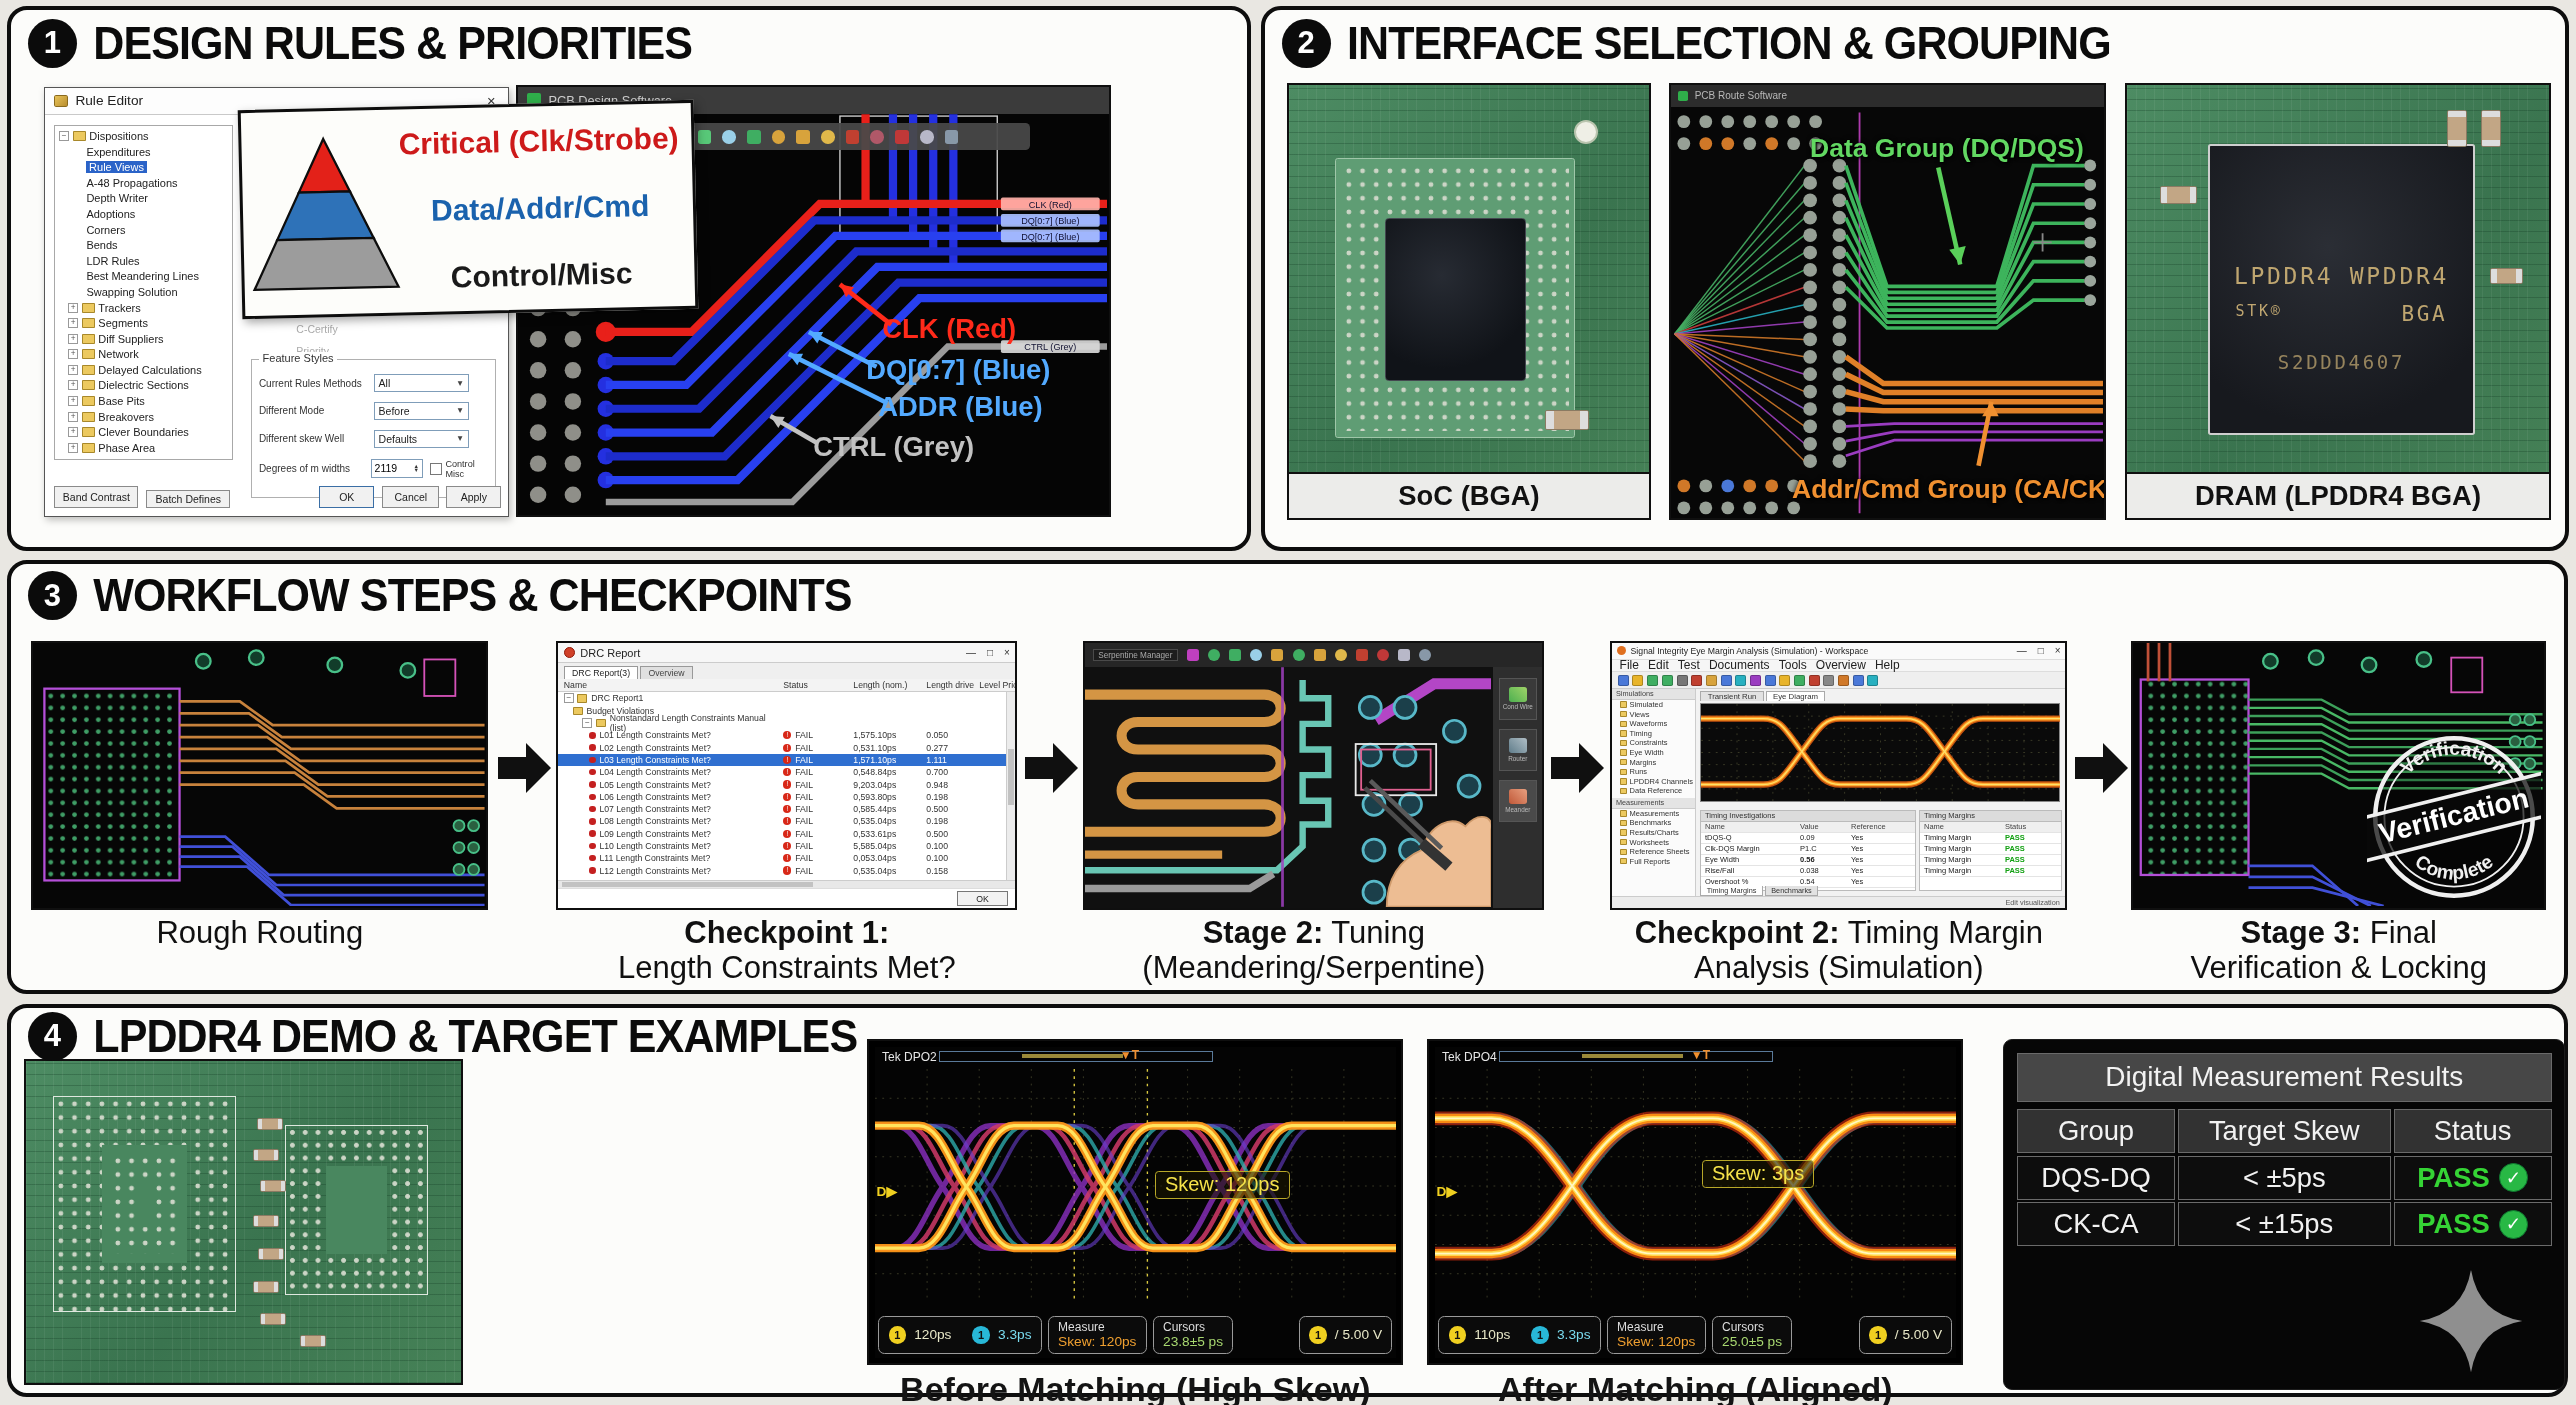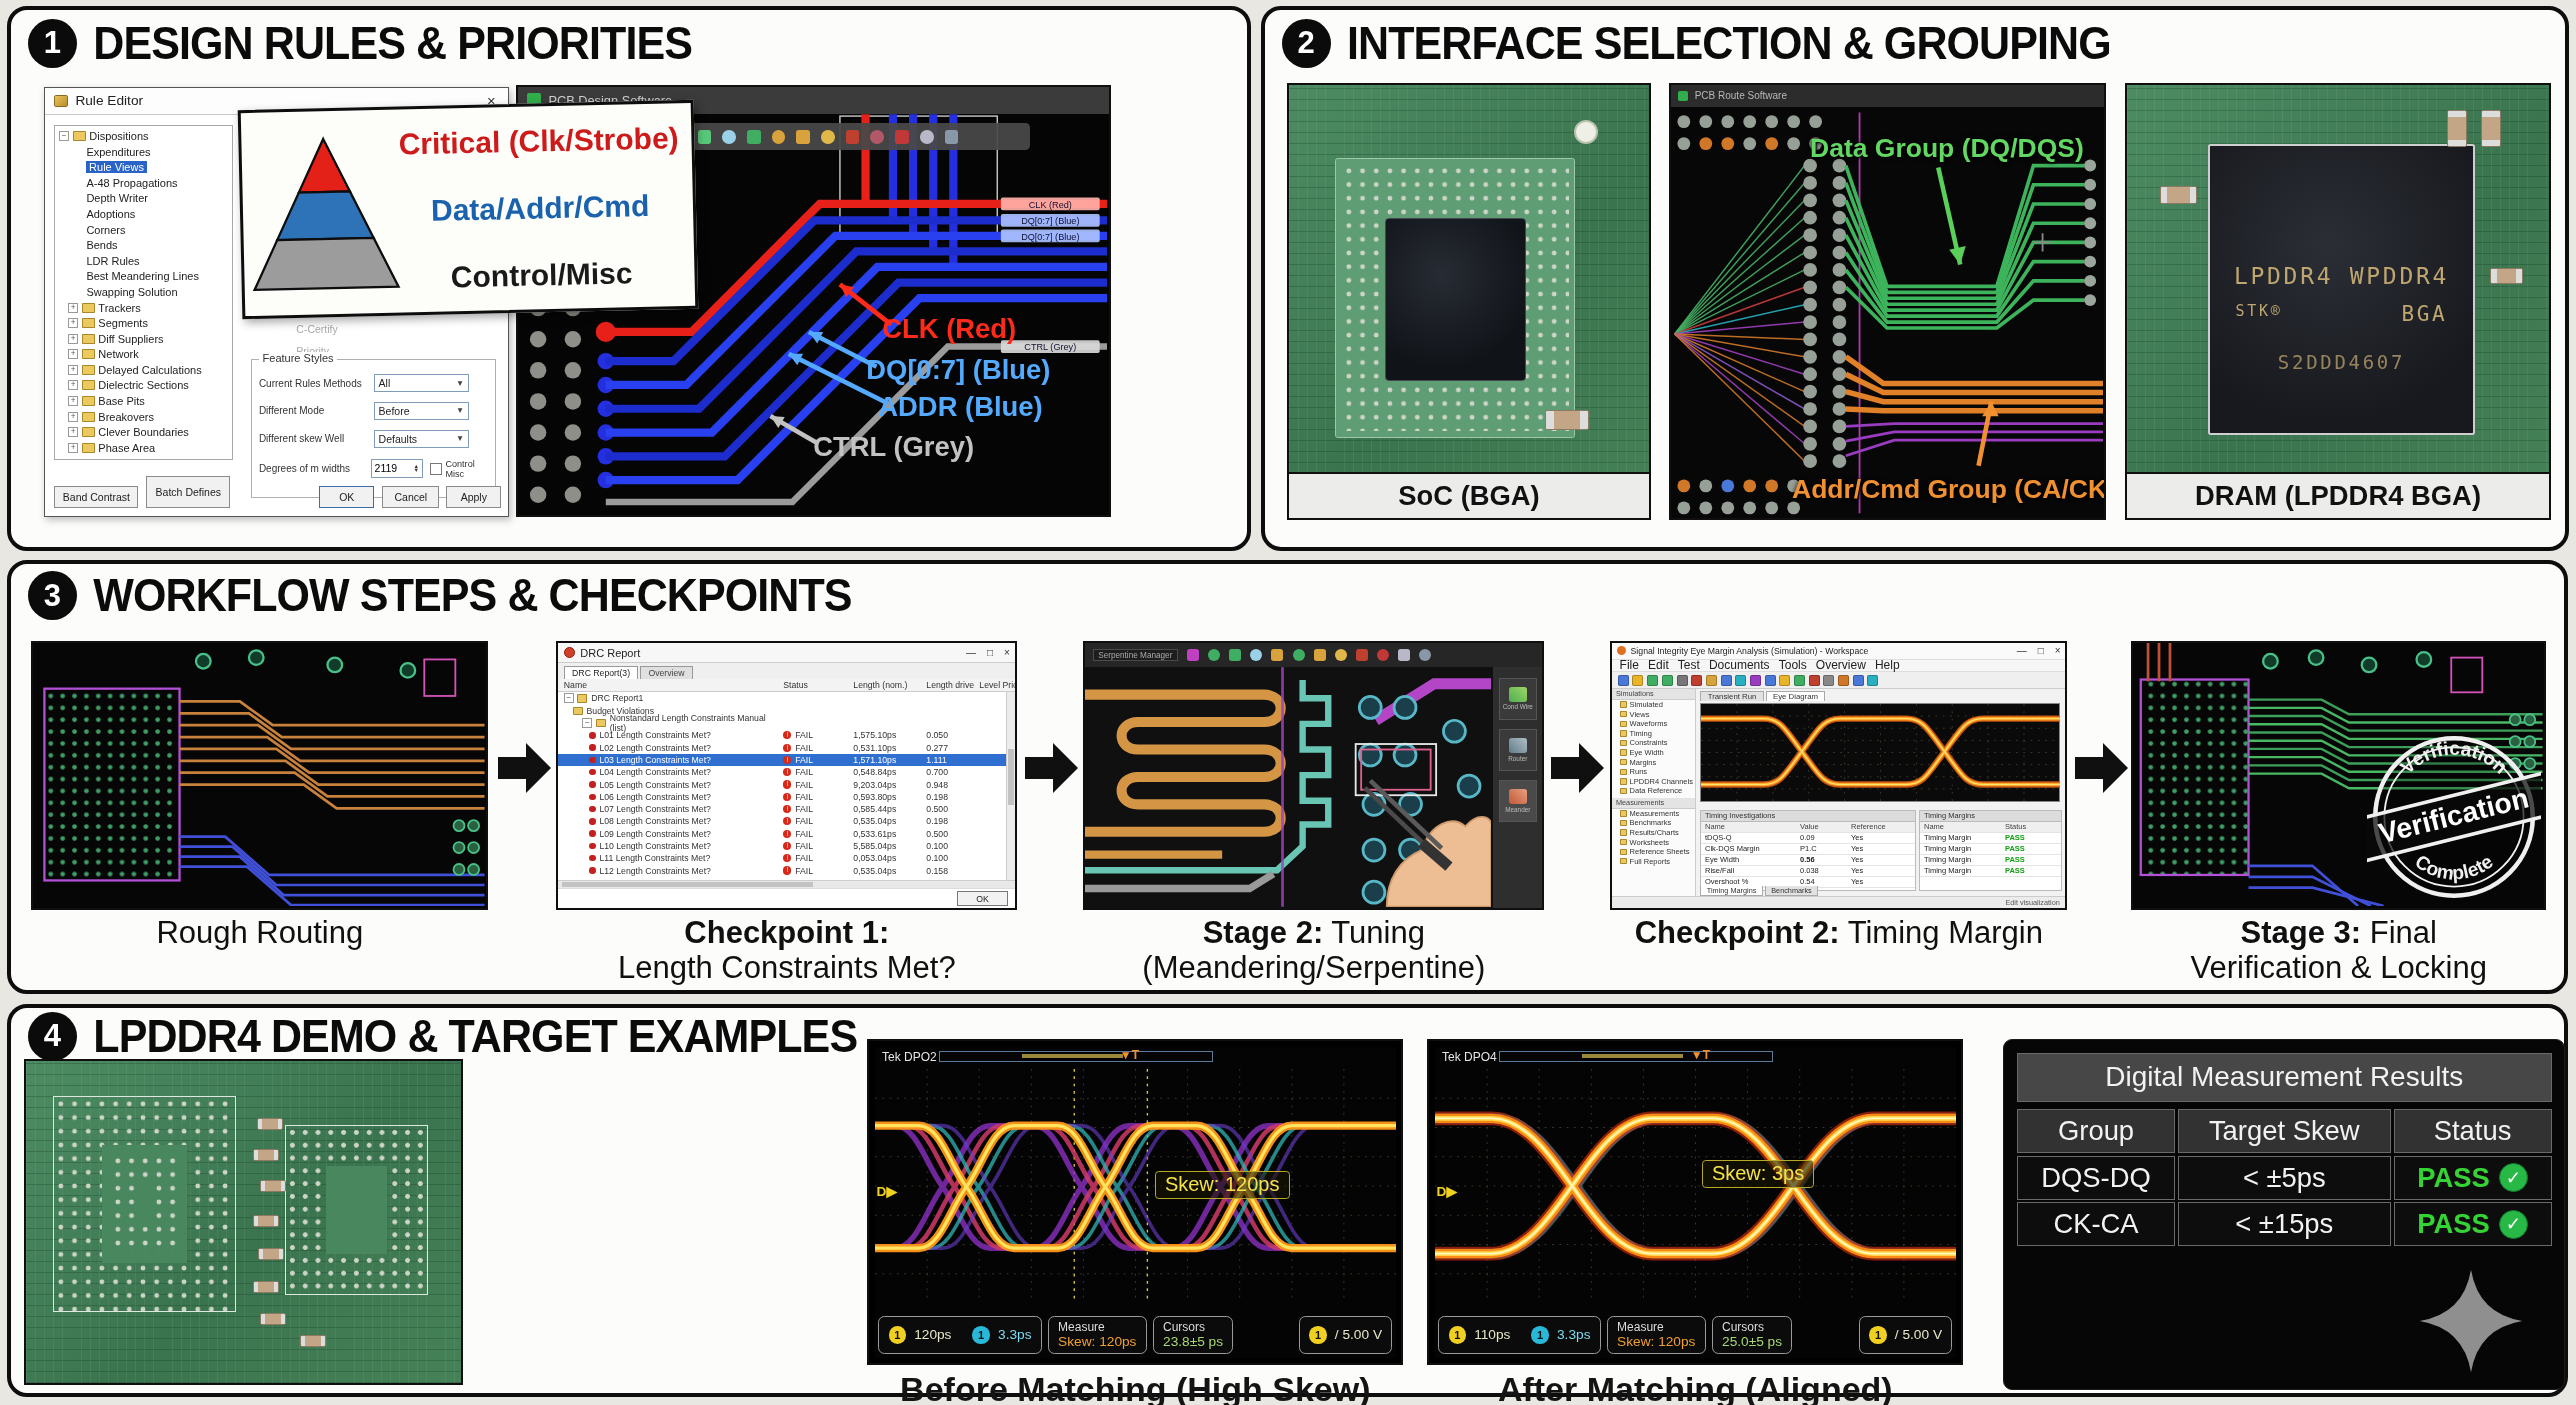--- a/index.html
+++ b/index.html
@@ -394,21 +394,21 @@
                 <span>▲</span>
                 <span>▼</span>
               </span>
             </div>
           <span class="cb" style="margin-left:7.3px;"></span>
           <span style="font-size:9.1px;color:#333;margin-left:3.7px;">Control Misc</span>
           </div>
       </div>
     </div>
     <div class="btn" style="position:absolute;left:9.1px;bottom:7.3px;width:84px;height:22px;">Band Contrast</div>
-    <div class="btn" style="position:absolute;left:101px;bottom:7.3px;width:84px;height:32px;">Batch Defines</div>
+    <div class="btn" style="position:absolute;left:101px;bottom:7.3px;width:84px;height:18px;">Batch Defines</div>
     <div class="btn" style="position:absolute;left:274px;bottom:7.3px;width:55px;height:22px;border:1.8px solid #3a6ea5;">OK</div>
     <div class="btn" style="position:absolute;left:337px;bottom:7.3px;width:57px;height:22px;">Cancel</div>
     <div class="btn" style="position:absolute;left:401px;bottom:7.3px;width:55px;height:22px;">Apply</div>
   </div>
 
   <div class="pyr" style="left:229px;top:95px;width:456px;height:209px;transform:rotate(-1.3deg);">
     <svg width="194" height="194" viewBox="0 0 200 212">
       <polygon points="100,8 133.7,78 66.3,78" fill="#e32119" stroke="#0d0d0d" stroke-width="3"></polygon>
       <polygon points="66.3,78 133.7,78 163.6,140 36.4,140" fill="#2e72b8" stroke="#0d0d0d" stroke-width="3"></polygon>
       <polygon points="36.4,140 163.6,140 195,205 5,205" fill="#9c9c9c" stroke="#0d0d0d" stroke-width="3"></polygon>
@@ -1131,20 +1131,21 @@
         <span class="sbt">Timing Margins</span>
         <span class="sbt" style="background:#e2e2e2;">Benchmarks</span>
       </div>
     </div>
     <div class="sim-status">
         <span>Edit visualization</span>
       </div>
   </div>
   <div class="wcap" style="left:1599px;top:351px;width:457px;">
     <div><span style="font-weight:bold;">Checkpoint 2:</span><span> Timing Margin</span></div>
+    <div>Analysis (Simulation)</div>
   </div>
   <div class="farrow" style="left:2064px;top:179px;">
       <div class="bar"></div>
       <div class="head"></div>
     </div>
 
   <div class="thumb" style="left:2120px;top:77px;width:415px;height:269px;">
     <svg id="s5-svg" width="410" height="263" viewBox="0 0 448 288">
         <pattern id="gp5" width="13" height="13" patternUnits="userSpaceOnUse">
           <circle cx="6" cy="6" r="2.6" fill="#3f9e66"></circle>

